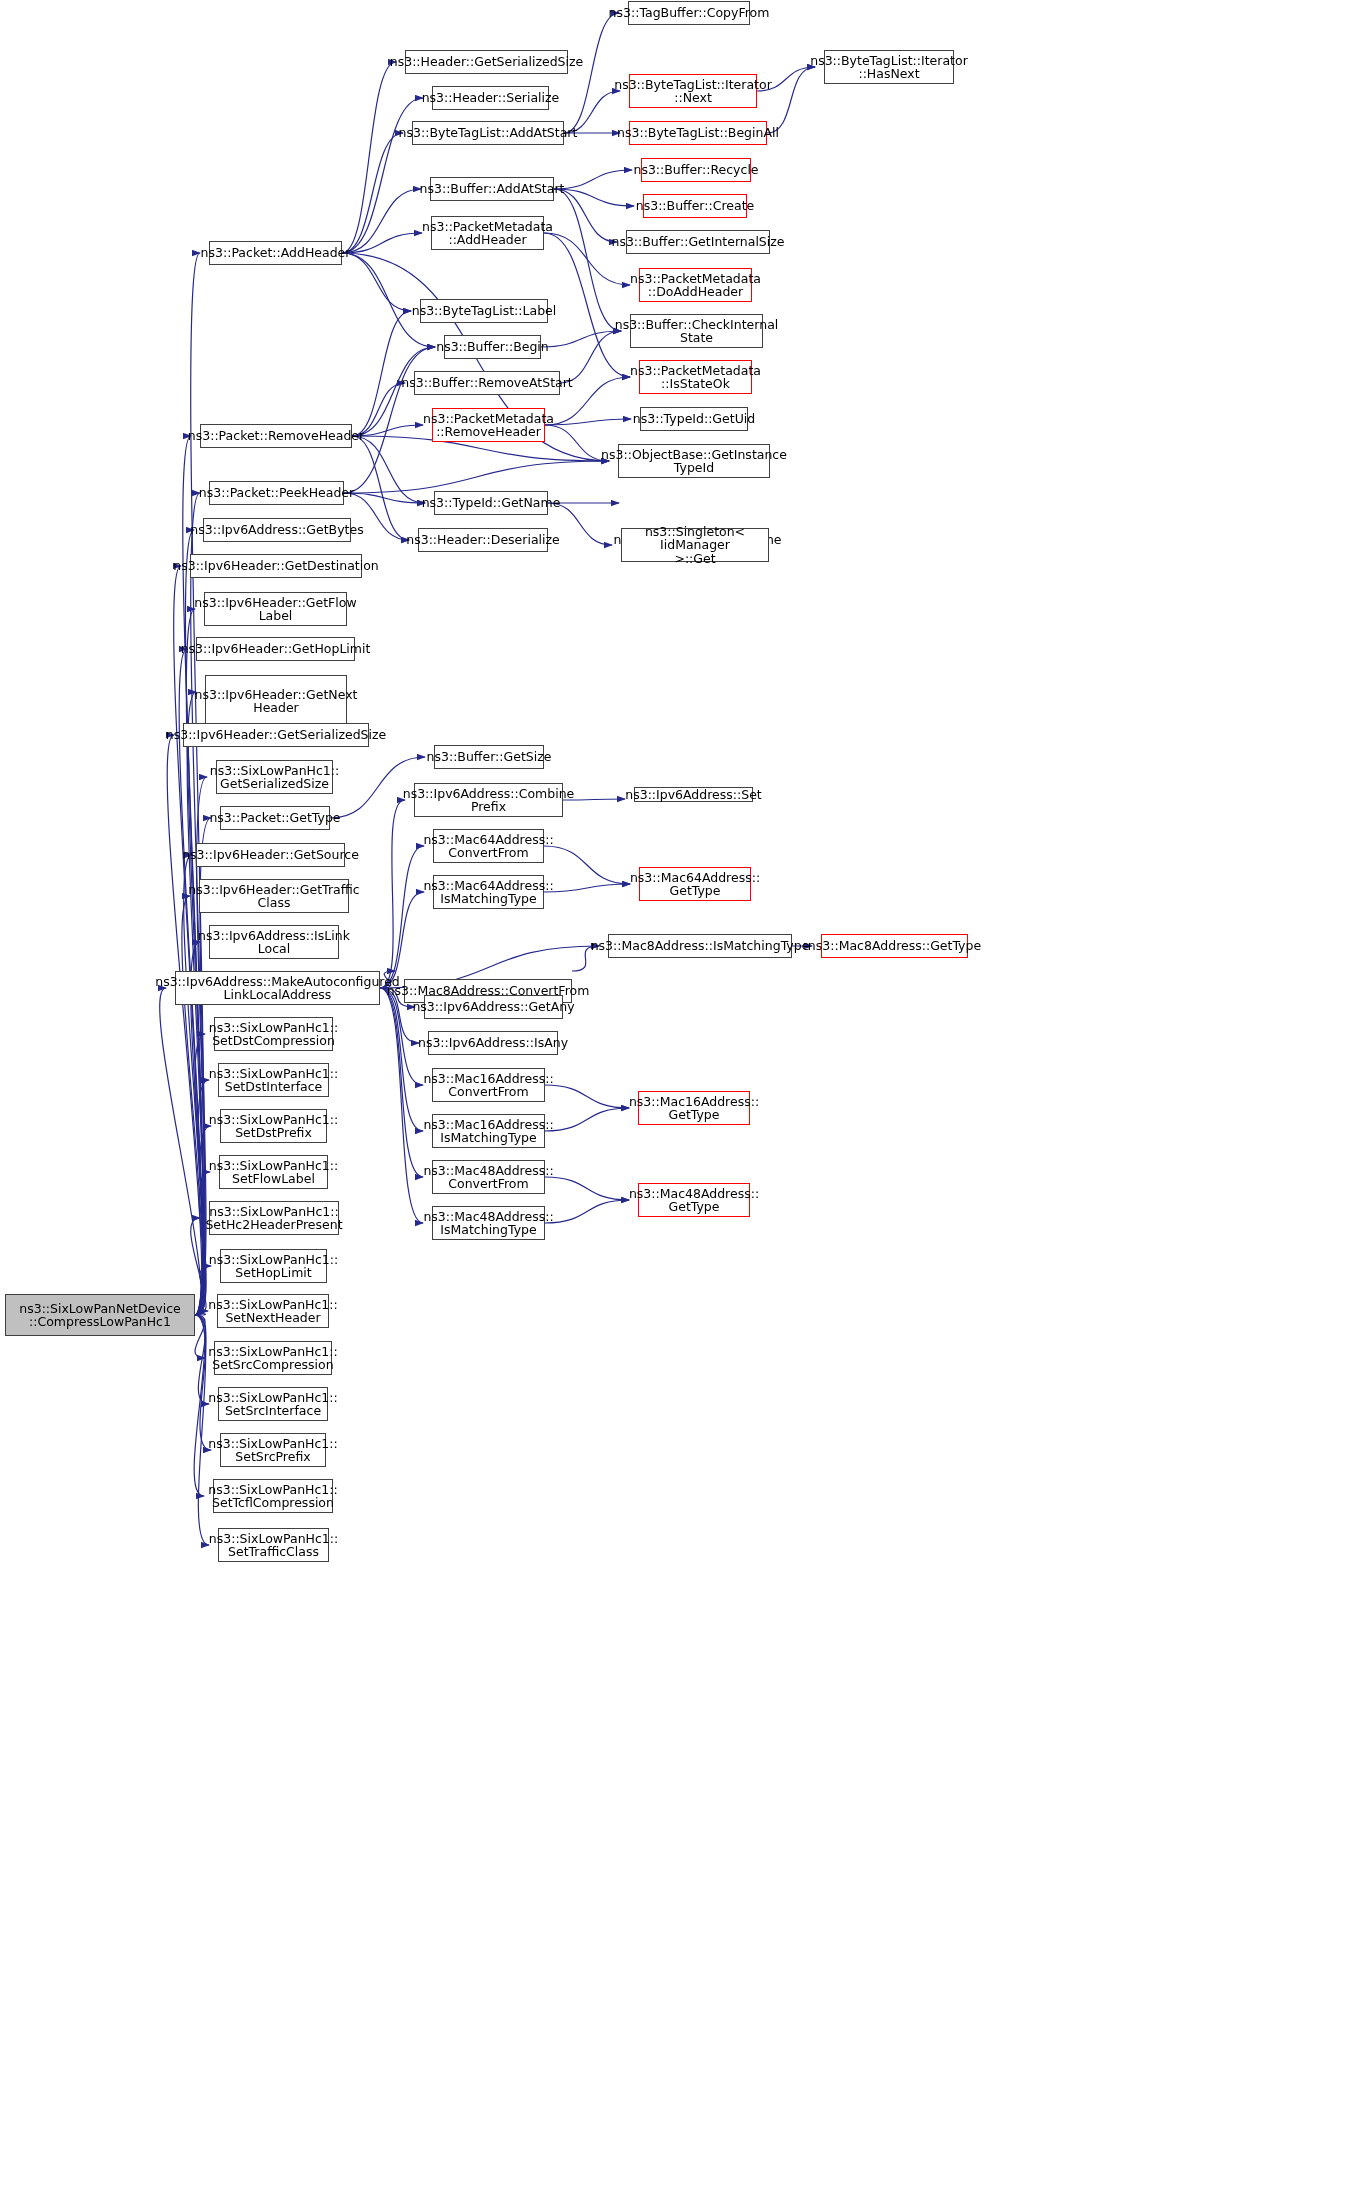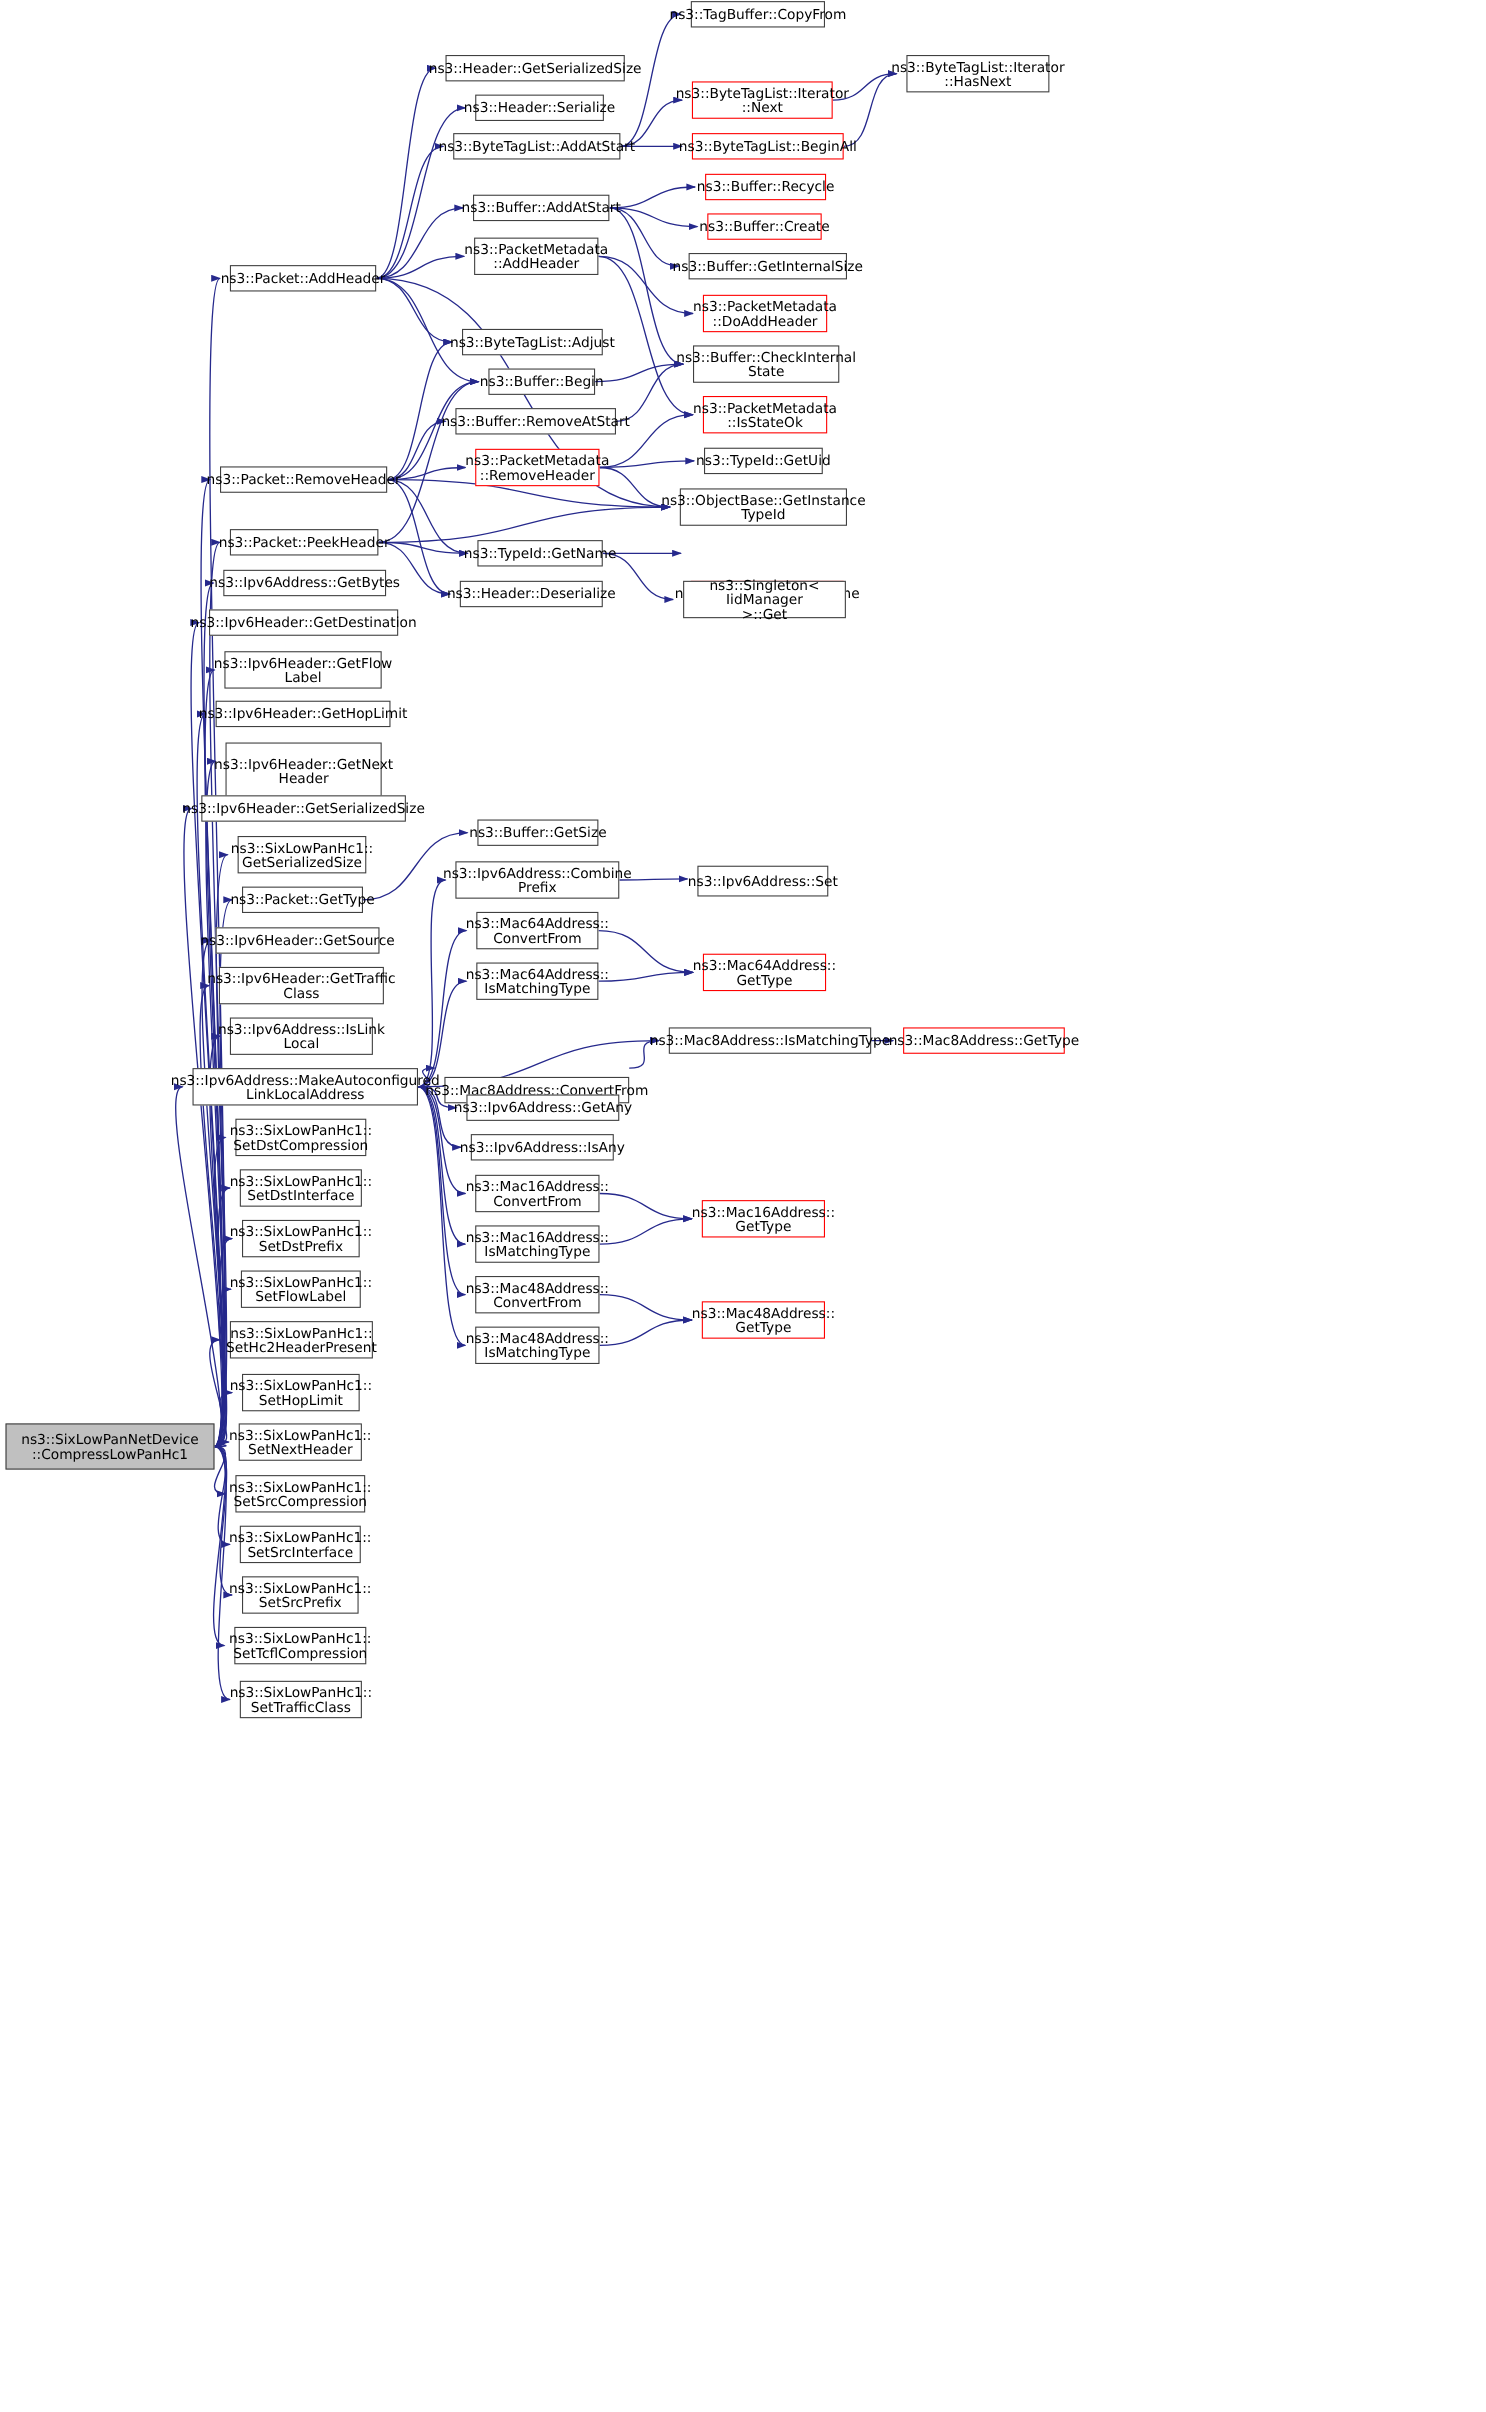--- a/index.html
+++ b/index.html
@@ -157,21 +157,21 @@
       <div class="node" style="left: 213px; top: 1479px; width: 120px; height: 34px;">ns3::SixLowPanHc1::
 SetTcflCompression</div>
       <div class="node" style="left: 218px; top: 1528px; width: 111px; height: 34px;">ns3::SixLowPanHc1::
 SetTrafficClass</div>
       <div class="node" style="left: 405px; top: 50px; width: 163px; height: 24px;">ns3::Header::GetSerializedSize</div>
       <div class="node" style="left: 432px; top: 86px; width: 117px; height: 24px;">ns3::Header::Serialize</div>
       <div class="node" style="left: 412px; top: 121px; width: 152px; height: 24px;">ns3::ByteTagList::AddAtStart</div>
       <div class="node" style="left: 430px; top: 177px; width: 124px; height: 24px;">ns3::Buffer::AddAtStart</div>
       <div class="node" style="left: 431px; top: 216px; width: 113px; height: 34px;">ns3::PacketMetadata
 ::AddHeader</div>
-      <div class="node" style="left: 420px; top: 299px; width: 128px; height: 24px;">ns3::ByteTagList::Adjust</div>
+      <div class="node" style="left: 420px; top: 299px; width: 128px; height: 24px;">ns3::ByteTagList::Label</div>
       <div class="node" style="left: 444px; top: 335px; width: 97px; height: 24px;">ns3::Buffer::Begin</div>
       <div class="node" style="left: 414px; top: 371px; width: 146px; height: 24px;">ns3::Buffer::RemoveAtStart</div>
       <div class="node red" style="left: 432px; top: 408px; width: 113px; height: 34px;">ns3::PacketMetadata
 ::RemoveHeader</div>
       <div class="node" style="left: 434px; top: 491px; width: 114px; height: 24px;">ns3::TypeId::GetName</div>
       <div class="node" style="left: 418px; top: 528px; width: 130px; height: 24px;">ns3::Header::Deserialize</div>
       <div class="node" style="left: 434px; top: 745px; width: 110px; height: 24px;">ns3::Buffer::GetSize</div>
       <div class="node" style="left: 414px; top: 783px; width: 149px; height: 34px;">ns3::Ipv6Address::Combine
 Prefix</div>
       <div class="node" style="left: 433px; top: 829px; width: 111px; height: 34px;">ns3::Mac64Address::
@@ -201,21 +201,21 @@
       <div class="node" style="left: 630px; top: 314px; width: 133px; height: 34px;">ns3::Buffer::CheckInternal
 State</div>
       <div class="node red" style="left: 639px; top: 360px; width: 113px; height: 34px;">ns3::PacketMetadata
 ::IsStateOk</div>
       <div class="node" style="left: 640px; top: 407px; width: 108px; height: 24px;">ns3::TypeId::GetUid</div>
       <div class="node" style="left: 618px; top: 444px; width: 152px; height: 34px;">ns3::ObjectBase::GetInstance
 TypeId</div>
       <div class="node red" style="left: 628px; top: 491px; width: 139px; height: 24px; margin-top: 37px;">ns3::IidManager::GetName</div>
       <div class="node" style="left: 621px; top: 528px; width: 148px; height: 34px;">ns3::Singleton&lt; IidManager
 &gt;::Get</div>
-      <div class="node" style="left: 634px; top: 787px; width: 119px; height: 28px;">ns3::Ipv6Address::Set</div>
+      <div class="node" style="left: 634px; top: 787px; width: 119px; height: 15px;">ns3::Ipv6Address::Set</div>
       <div class="node red" style="left: 639px; top: 867px; width: 112px; height: 34px;">ns3::Mac64Address::
 GetType</div>
       <div class="node" style="left: 608px; top: 934px; width: 184px; height: 24px;">ns3::Mac8Address::IsMatchingType</div>
       <div class="node red" style="left: 638px; top: 1091px; width: 112px; height: 34px;">ns3::Mac16Address::
 GetType</div>
       <div class="node red" style="left: 638px; top: 1183px; width: 112px; height: 34px;">ns3::Mac48Address::
 GetType</div>
       <div class="node" style="left: 824px; top: 50px; width: 130px; height: 34px;">ns3::ByteTagList::Iterator
 ::HasNext</div>
       <div class="node red" style="left: 821px; top: 934px; width: 147px; height: 24px;">ns3::Mac8Address::GetType</div>

